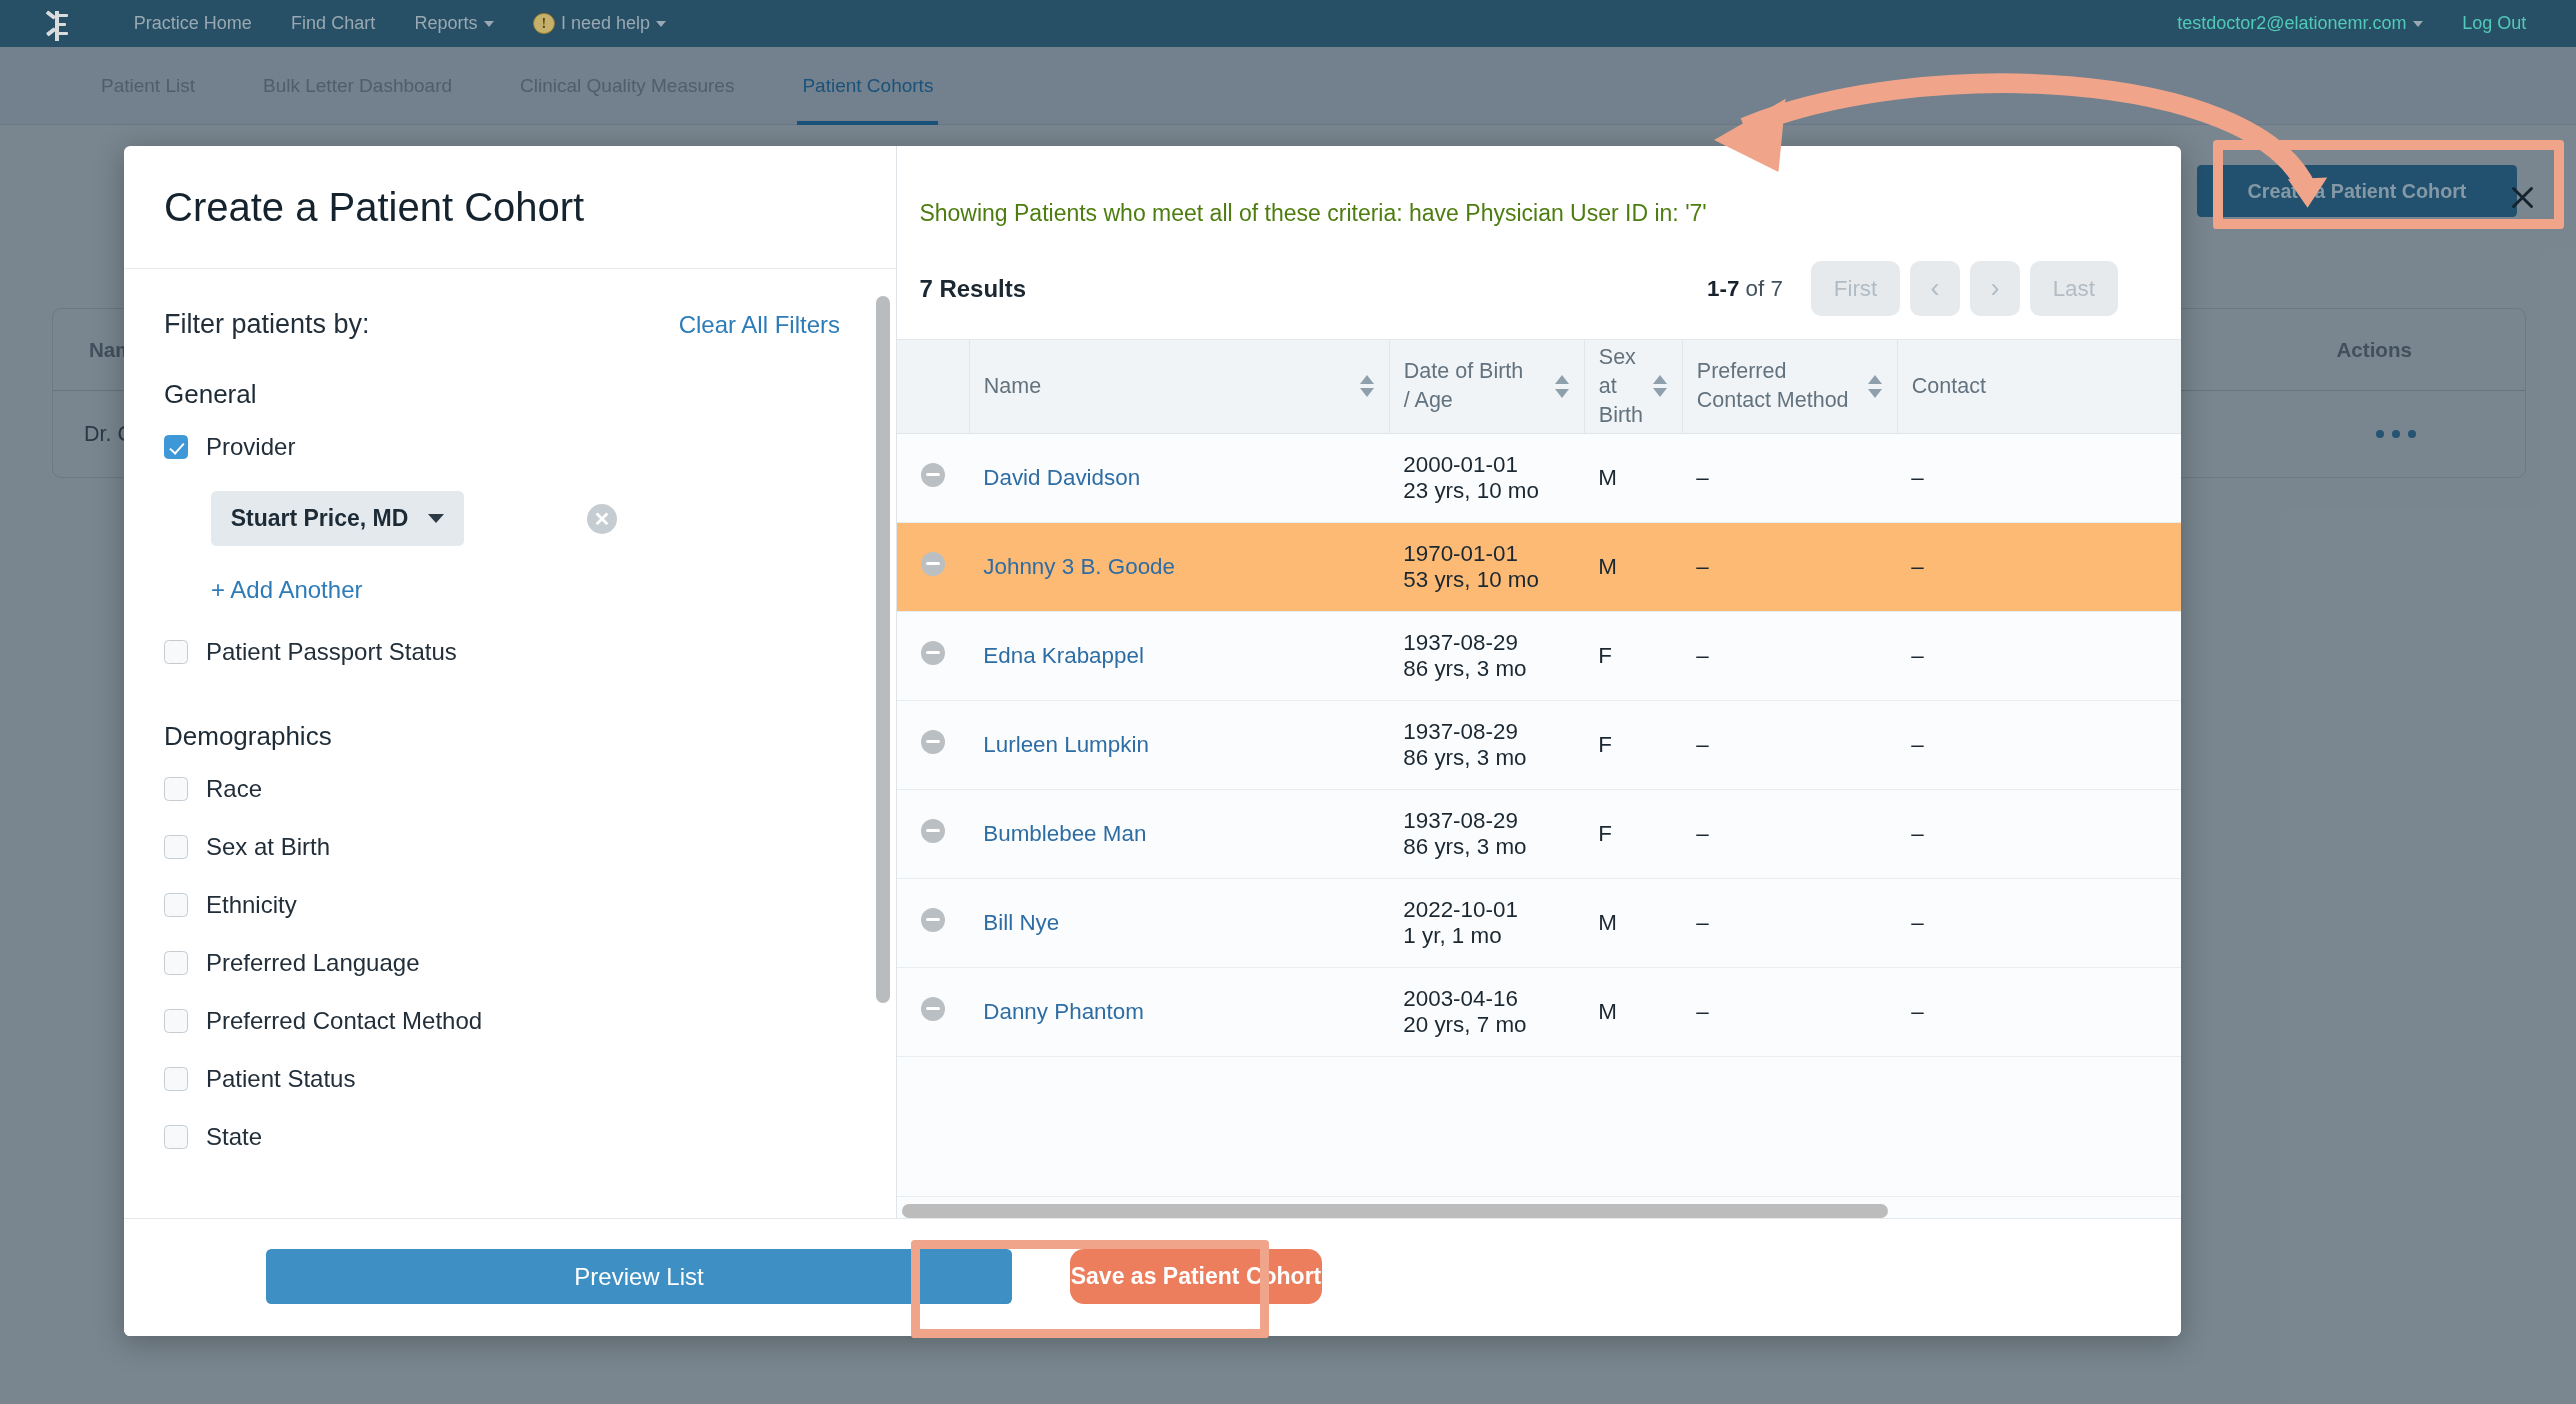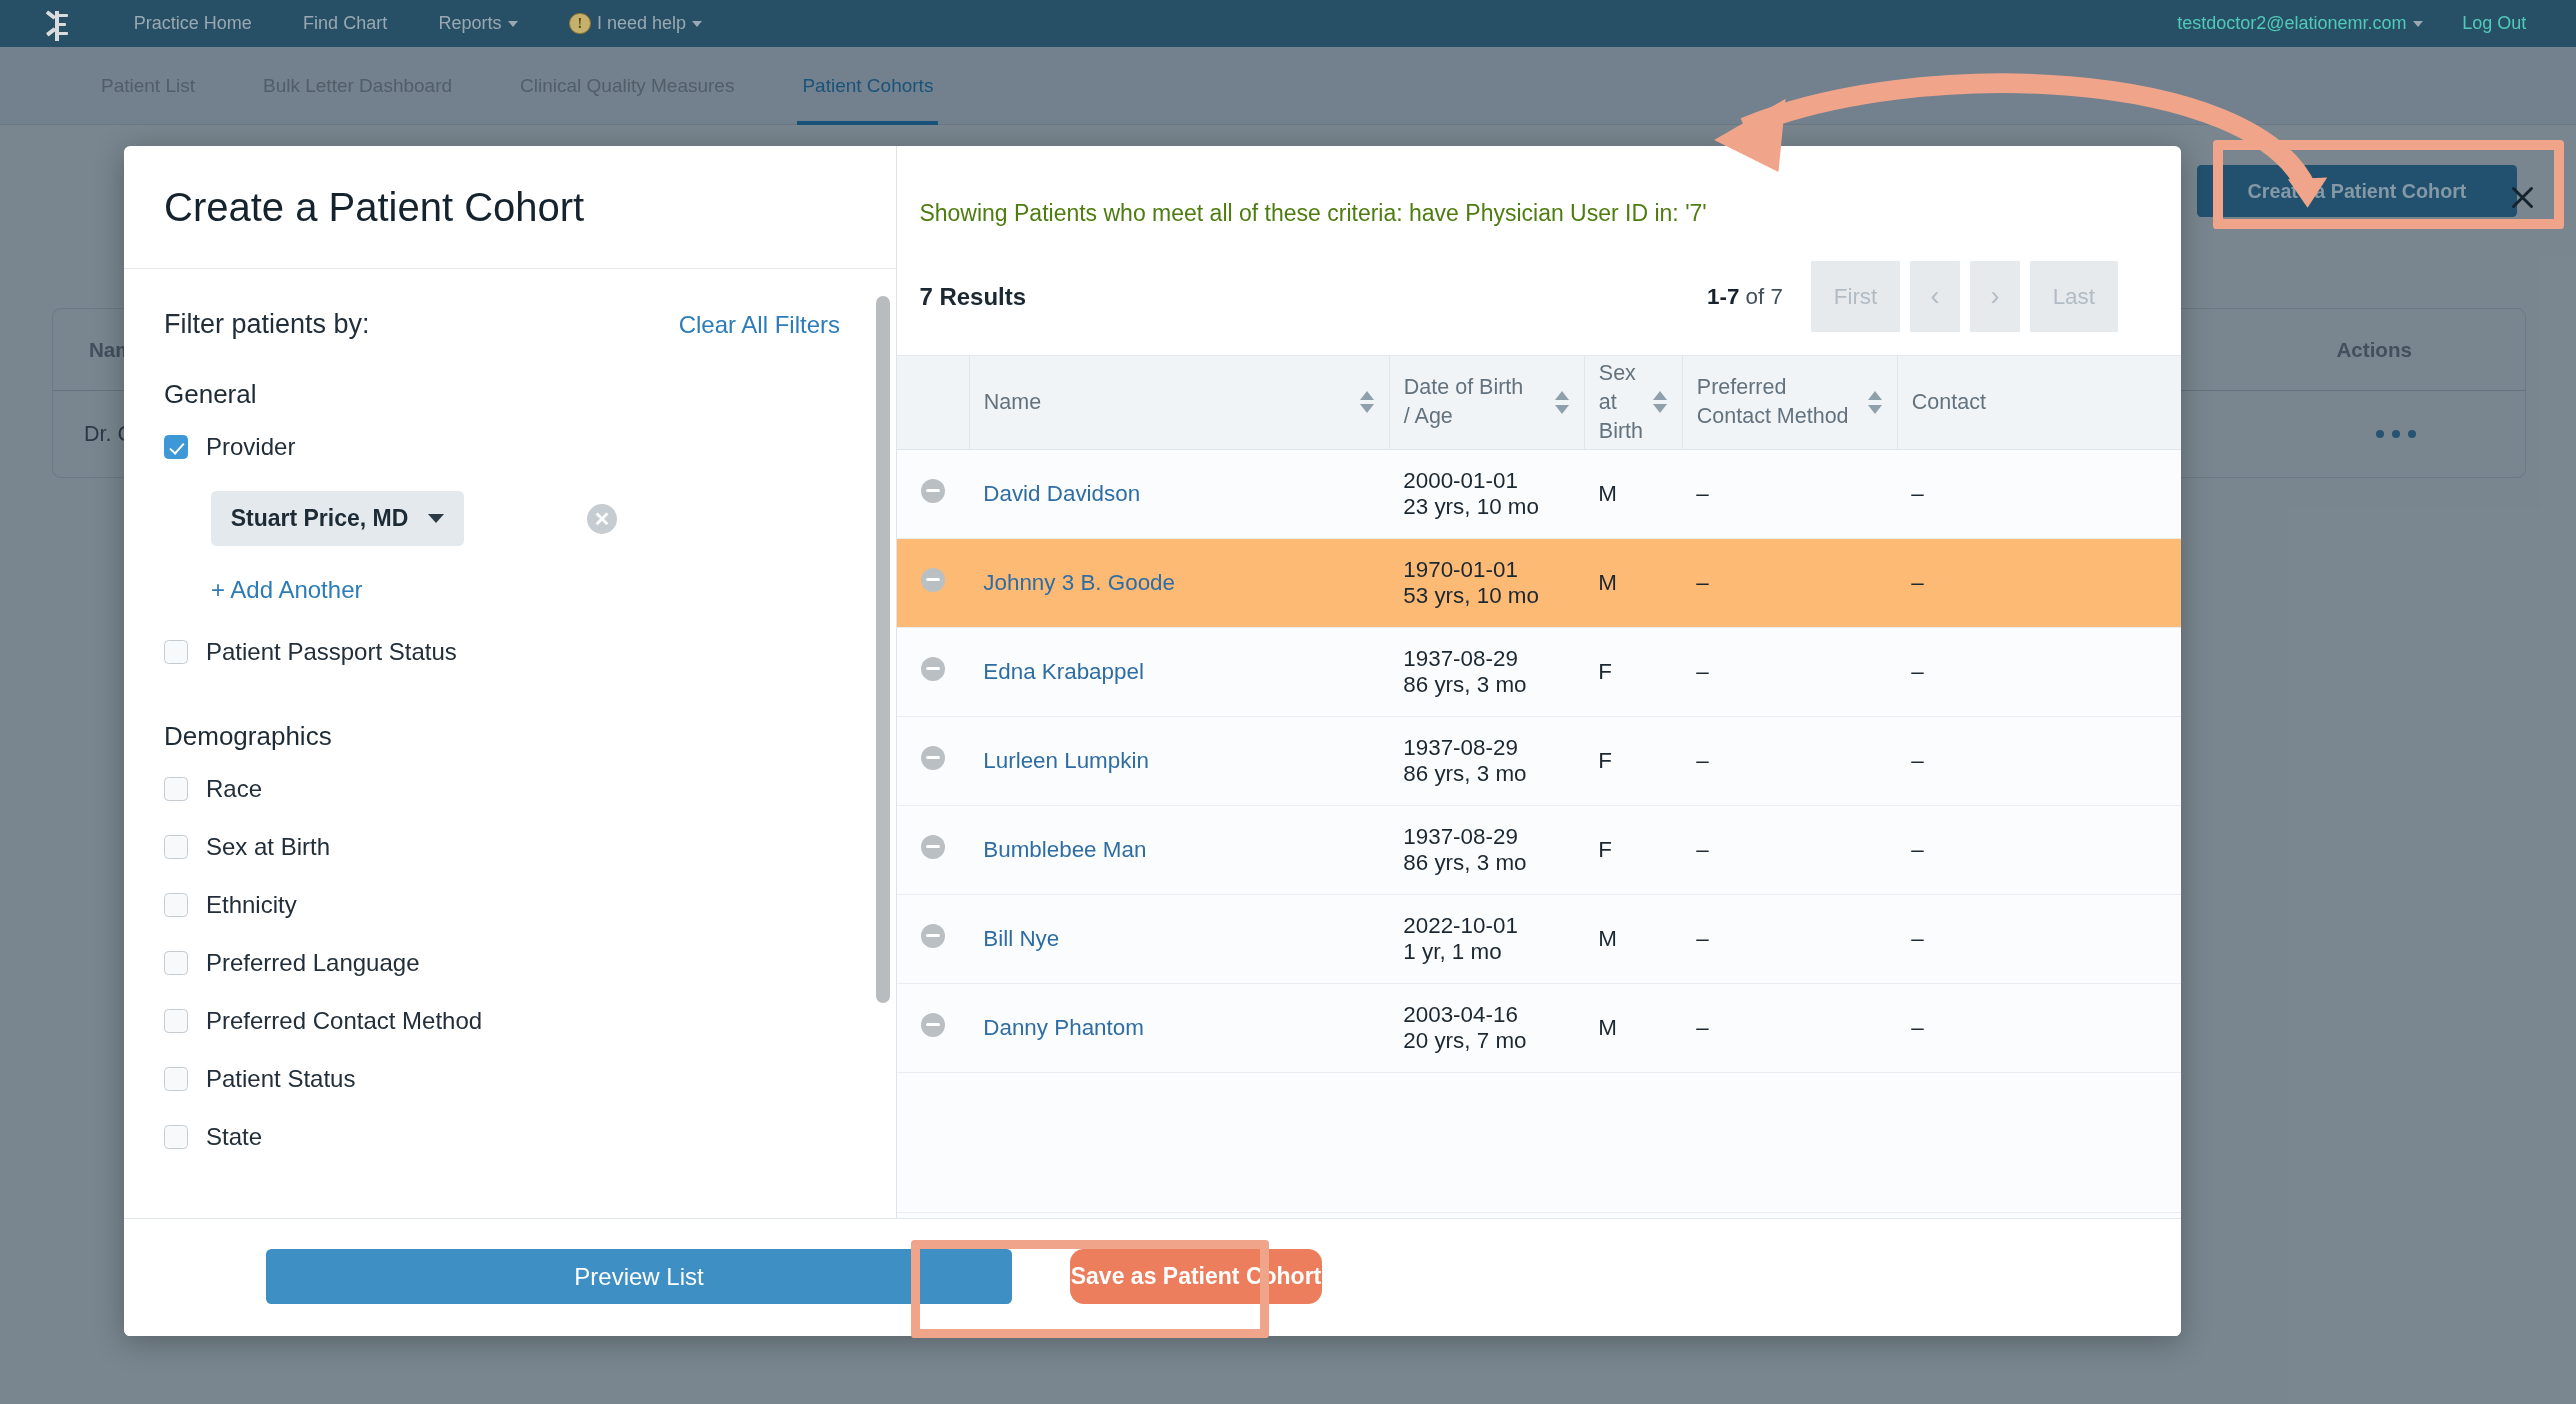--- a/index.html
+++ b/index.html
@@ -34,21 +34,21 @@
   }
   .logo-mark .b1, .logo-mark .b2, .logo-mark .b3 {
     position: absolute; background: #ffffff; height: 3.6px; left: 14.3px; border-radius: 0.9px;
   }
   .logo-mark .b1 { top: 6.3px; width: 10.7px; }
   .logo-mark .b2 { top: 15px; width: 9px; }
   .logo-mark .b3 { top: 24px; width: 10.7px; }
   .logo-mark .d1 { position: absolute; background: #ffffff; height: 3.6px; width: 9.8px; left: 2.7px; top: 5.4px; transform: rotate(38deg); border-radius: 0.9px;}
   .logo-mark .d2 { position: absolute; background: #ffffff; height: 3.6px; width: 9.8px; left: 2.7px; top: 22.4px; transform: rotate(-38deg); border-radius: 0.9px;}
 
-  .nav-left { position: absolute; left: 114px; top: 0; height: 47px; display: flex; align-items: center; gap: 12px; }
+  .nav-left { position: absolute; left: 114px; top: 0; height: 47px; display: flex; align-items: center; gap: 0; }
   .nav-item {
     color: #b3c3cc; font-size: 18px; padding: 0 19.7px; line-height: 47px;
     white-space: nowrap; cursor: pointer;
     display: flex; align-items: center; gap: 6.3px;
   }
   .caret-down {
     display: inline-block; width: 0; height: 0;
     border-left: 5.4px solid transparent; border-right: 5.4px solid transparent;
     border-top: 6.3px solid #b3c3cc; margin-top: 1.8px;
   }
@@ -191,21 +191,21 @@
     font-size: 23px; color: #4d7c0f; padding: 54px 0 0 22.4px; white-space: nowrap;
   }
   .results-row {
     display: flex; align-items: center; padding: 34px 63px 23px 22.4px; position: relative;
   }
   .results-count { font-size: 24px; font-weight: bold; color: #1b2832; }
   .pager { margin-left: auto; display: flex; align-items: center; gap: 9.8px; }
   .pager-range { font-size: 22.4px; color: #40505c; margin-right: 18px; white-space: nowrap; }
   .pager-range b { font-weight: bold; color: #17222c; }
   .pg-btn {
-    background: #e6eaed; border-radius: 1px; height: 71px; min-width: 55px;
+    background: #e6eaed; border-radius: 10px; height: 55px; min-width: 55px;
     display: flex; align-items: center; justify-content: center;
     color: #b2bcc4; font-size: 22.4px; padding: 0 23px; cursor: pointer;
   }
   .pg-btn.arrow { padding: 0; min-width: 50px; font-size: 27px; }
 
   .table-wrap { flex: 1; overflow: hidden; position: relative; border-top: 0.9px solid #e3e8eb; }
   table.results { width: 100%; border-collapse: collapse; table-layout: fixed; }
   table.results thead th {
     background: #f1f4f6; height: 93px; font-size: 21.5px; color: #62727e;
     font-weight: normal; text-align: left; vertical-align: middle;

